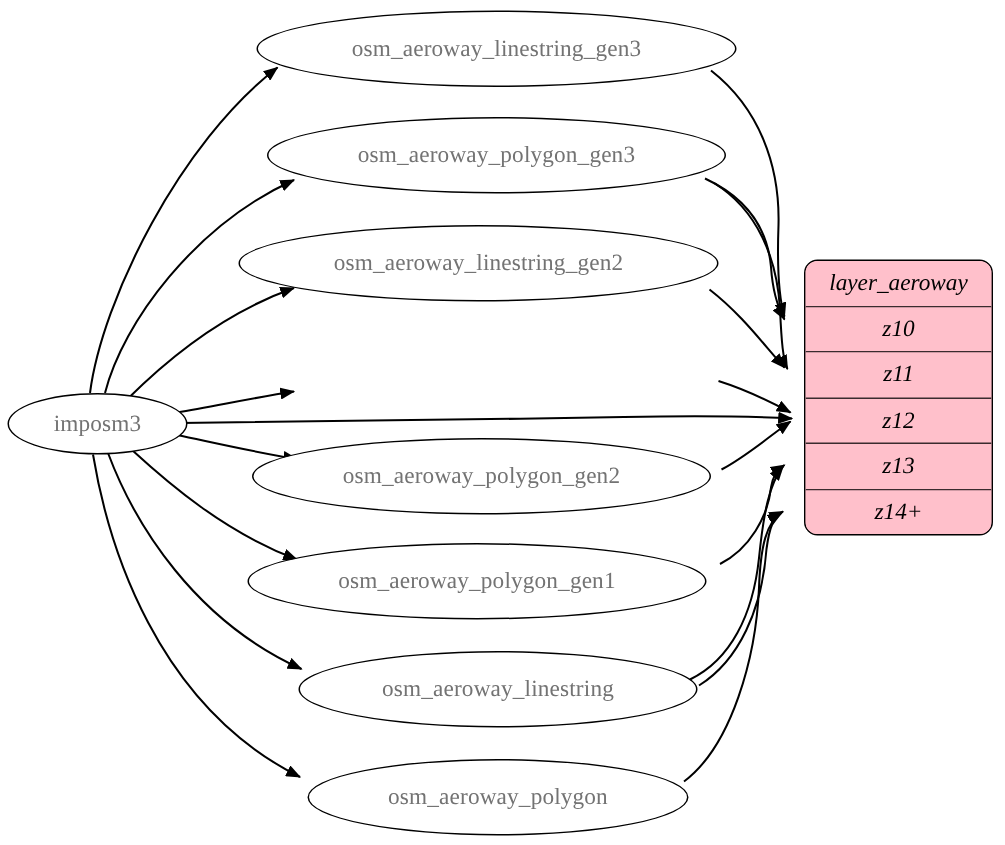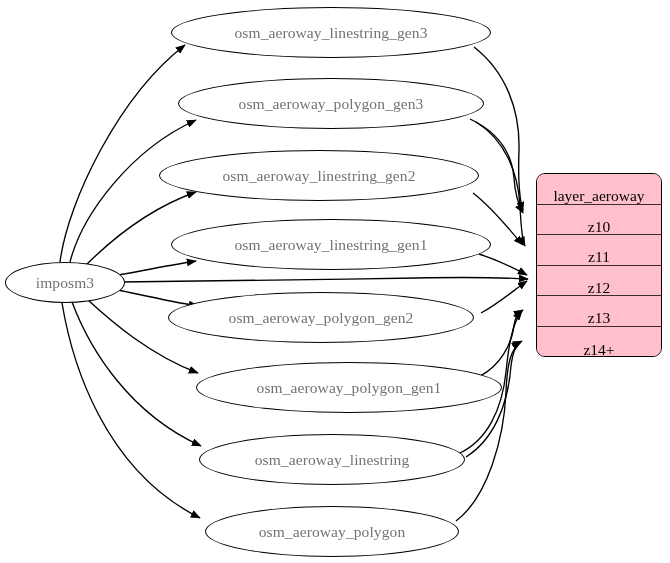--- a/index.html
+++ b/index.html
@@ -52,25 +52,26 @@
     height: 184px;
     border: 1.4px solid #000000;
     border-radius: 9px;
     background: #ffc0cb;
     box-sizing: border-box;
     overflow: hidden;
   }
   .table-row {
     height: 30.5px;
     display: flex;
-    align-items: flex-end;
+    align-items: center;
     justify-content: center;
     box-sizing: border-box;
     border-bottom: 1.3px solid #3a2b2e;
     background: #ffc0cb;
+    font-style: italic;
   }
   .table-row:last-child {
     border-bottom: none;
   }
   .table-cell-text {
     font-family: "Liberation Serif", serif;
     font-size: 15.5px;
     color: #000000;
     white-space: nowrap;
     line-height: 1;
@@ -123,29 +124,26 @@
   </div>
 
   <div class="node-ellipse" style="left:178px; top:78px; width:306px; height:51px;">
     <span class="node-label">osm_aeroway_polygon_gen3</span>
   </div>
 
   <div class="node-ellipse" style="left:159px; top:150px; width:320px; height:51px;">
     <span class="node-label">osm_aeroway_linestring_gen2</span>
   </div>
 
-  <div class="node-ellipse" style="left:171px; top:219px; width:320px; height:51px;">
-    <span class="node-label">osm_aeroway_linestring_gen1</span>
-  </div>
 
   <div class="node-ellipse" style="left:168px; top:292px; width:306px; height:51px;justify-content:center;">
     <span class="node-label">osm_aeroway_polygon_gen2</span>
   </div>
 
-  <div class="node-ellipse" style="left:196px; top:362px; width:306px; height:51px;">
+  <div class="node-ellipse" style="left:165px; top:362px; width:306px; height:51px;">
     <span class="node-label">osm_aeroway_polygon_gen1</span>
   </div>
 
   <div class="node-ellipse" style="left:205px; top:506px; width:254px; height:51px;">
     <span class="node-label">osm_aeroway_polygon</span>
   </div>
 
   <div class="node-ellipse" style="left:199px; top:434px; width:266px; height:51px;">
     <span class="node-label">osm_aeroway_linestring</span>
   </div>

